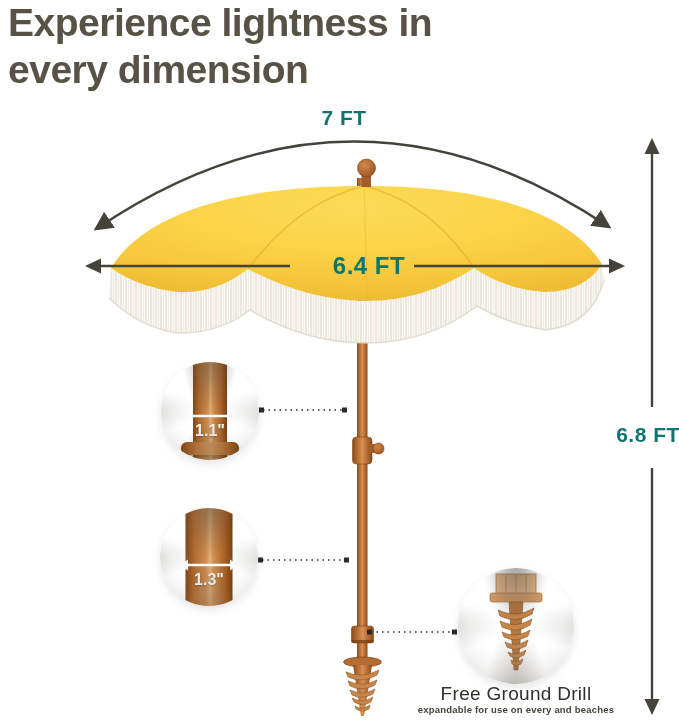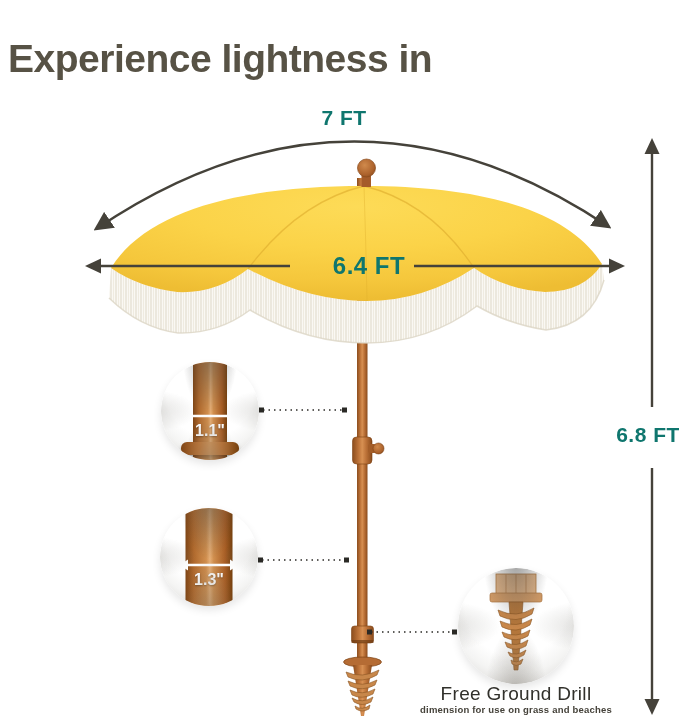--- a/index.html
+++ b/index.html
@@ -4,21 +4,21 @@
 <style>
   html,body{margin:0;padding:0;background:#fff;}
   .stage{
     position:relative;width:679px;height:721px;background:#ffffff;overflow:hidden;
     font-family:"Liberation Sans","DejaVu Sans",sans-serif;
   }
   .title{
     position:absolute;left:8px;top:0px;width:640px;
     font-size:39px;font-weight:700;color:#575245;line-height:1.2;letter-spacing:-0.5px;
   }
-  .title .tline{display:block;margin-top:36px;}
+  .title .tline{display:block;}
   svg.art{position:absolute;left:0;top:0;z-index:1;}
   .label{
     position:absolute;z-index:3;font-weight:700;color:#0f766e;text-align:center;letter-spacing:0.5px;
   }
   .lbl-7ft{left:299px;top:106px;width:90px;font-size:21px;}
   .lbl-64ft{left:314px;top:252px;width:110px;font-size:24px;}
   .lbl-68ft{left:607px;top:423px;width:82px;font-size:21px;}
   .glass{
     position:absolute;border-radius:50%;overflow:hidden;z-index:2;
     background:radial-gradient(circle at 50% 32%,#ffffff 52%,#f4f4f3 70%,#e2e1df 86%,#c9c8c6 97%);
@@ -63,20 +63,21 @@
     font-size:9.5px;font-weight:700;color:#45423a;letter-spacing:0.2px;
   }
 </style>
 </head>
 <body>
 
 <div class="stage">
 
   <h1 class="title" style="margin:0;">
     <span class="tline">Experience lightness in</span>
+    <span class="tline">every dimension</span>
   </h1>
 
   <svg class="art" width="679" height="721" viewBox="0 0 679 721">
     <defs>
       <radialGradient id="cg" cx="50%" cy="18%" r="80%">
         <stop offset="0%" stop-color="#FDDB57"></stop>
         <stop offset="45%" stop-color="#FBD348"></stop>
         <stop offset="80%" stop-color="#F5C73C"></stop>
         <stop offset="100%" stop-color="#EEBD33"></stop>
       </radialGradient>
@@ -211,15 +212,15 @@
       <path d="M40,42 Q58,51 76,40 L74,46 Q58,56 42,48 Z" fill="#c8874a" stroke="#8a5524" stroke-width="0.6"></path>
       <path d="M42,53 Q58,61 74,51 L72,57 Q58,66 44,59 Z" fill="#c8874a" stroke="#8a5524" stroke-width="0.6"></path>
       <path d="M44,64 Q58,71 72,62 L70,68 Q58,75 46,69 Z" fill="#c8874a" stroke="#8a5524" stroke-width="0.6"></path>
       <path d="M47,74 Q58,80 70,72 L68,78 Q58,84 49,79 Z" fill="#c8874a" stroke="#8a5524" stroke-width="0.6"></path>
       <path d="M50,84 Q58,89 68,82 L66,87 Q58,92 52,88 Z" fill="#c8874a" stroke="#8a5524" stroke-width="0.6"></path>
       <path d="M53,92 Q58,96 65,91 L63,96 Q58,99 54,96 Z" fill="#c8874a" stroke="#8a5524" stroke-width="0.6"></path>
     </svg>
   </div>
 
   <div class="drill-title">Free Ground Drill</div>
-  <div class="drill-sub">dimension for use on grass and beaches</div>
+  <div class="drill-sub">expandable for use on every and beaches</div>
 
 </div>
 
 </body></html>

